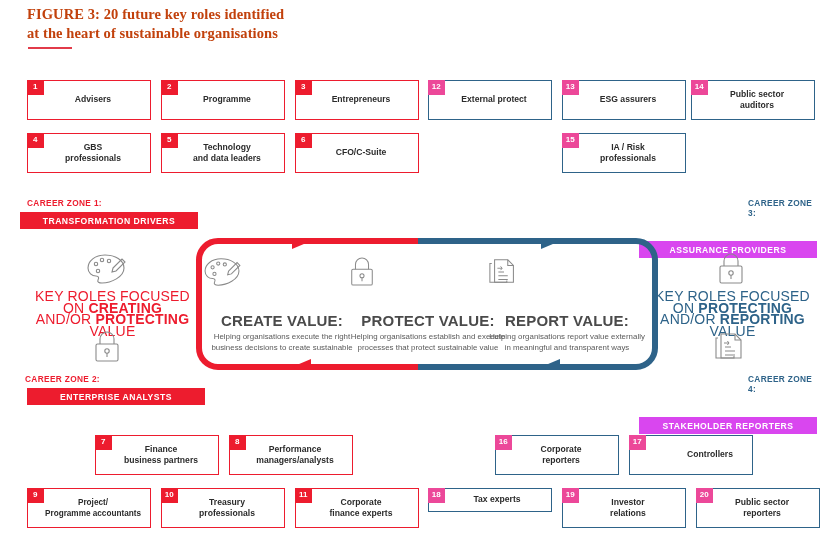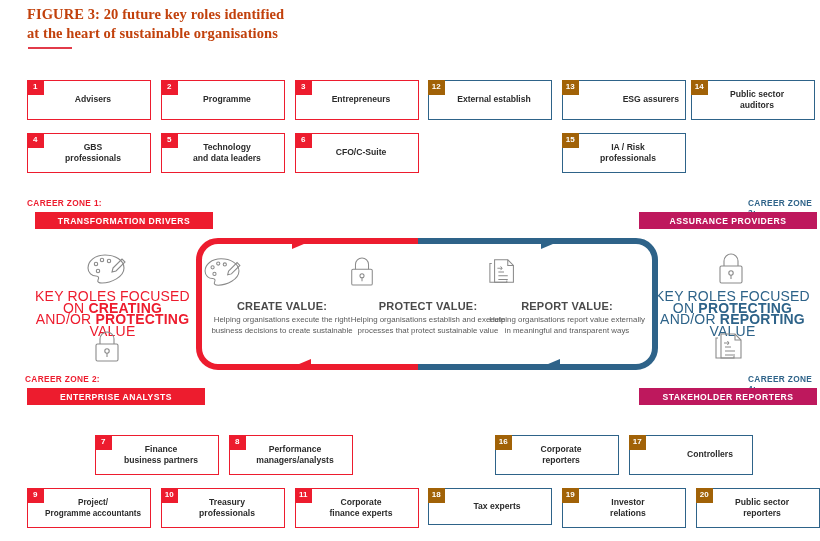--- a/index.html
+++ b/index.html
@@ -29,57 +29,57 @@
     line-height:11.5px;padding:2px 6px 2px 14px;
   }
   .rbox.red{border:1.3px solid #ED1C2E;}
   .rbox.blue{border:1.3px solid #2E6389;}
   .rnum{
     position:absolute;left:-1.3px;top:-1.3px;
     width:17px;height:15px;display:flex;align-items:center;justify-content:center;
     font-size:8px;font-weight:bold;color:#fff;
   }
   .rbox.red .rnum{background:#ED1C2E;}
-  .rbox.blue .rnum{background:#a16207;}
+  .rbox.blue .rnum{background:#ec4899;}
   .rlabel{display:block;width:100%;}
 
   
   .cz-cap{
     position:absolute;font-size:8.3px;font-weight:bold;letter-spacing:.35px;
   }
   .cz-cap.red{color:#ED1C2E;}
   .cz-cap.blue{color:#2E6389;}
   .cz-bar{
     position:absolute;height:17px;
     display:flex;align-items:center;justify-content:center;
     color:#fff;font-size:8.6px;font-weight:bold;letter-spacing:.5px;
   }
   .cz-bar.red{background:#ED1C2E;}
-  .cz-bar.blue{background:#be185d;}
+  .cz-bar.blue{background:#d946ef;margin-top:29px;}
 
   
   .side-txt{
     position:absolute;text-align:center;font-size:14px;
     line-height:11.5px;letter-spacing:.2px;font-weight:normal;
   }
   .side-txt.red{color:#ED1C2E;}
   .side-txt.blue{color:#2E6389;}
   .side-txt b{font-weight:bold;}
 
   
   .loop{position:absolute;left:196px;top:238px;width:462px;height:132px;}
   .loop svg{position:absolute;left:0;top:0;}
 
   .vcol{
     position:absolute;text-align:center;width:160px;
   }
   .vicon{height:40px;display:flex;align-items:flex-end;justify-content:center;}
   .vtitle{
-    font-size:11px;font-weight:bold;color:#4a4a4a;letter-spacing:.2px;
-    margin-top:4px;
+    font-size:15px;font-weight:bold;color:#4a4a4a;letter-spacing:.2px;
+    margin-top:16px;
   }
   .vdesc{
     font-size:7.9px;color:#5a5a5a;line-height:11.2px;margin-top:2px;
     max-height:22px;overflow:hidden;
   }
 
   .icon-sm{display:block;}
 </style>
 </head>
 <body>
@@ -100,23 +100,23 @@
     <span class="rnum">2</span>
     <span class="rlabel">Programme</span>
   </div>
   <div class="rbox red" style="left:295px;top:80px;width:124px;height:40px;">
     <span class="rnum">3</span>
     <span class="rlabel">Entrepreneurs</span>
   </div>
 
   <div class="rbox blue" style="left:428px;top:80px;width:124px;height:40px;">
     <span class="rnum">12</span>
-    <span class="rlabel">External establish</span>
-  </div>
-  <div class="rbox blue" style="left:562px;top:80px;width:124px;height:40px;text-align:right;">
+    <span class="rlabel">External protect</span>
+  </div>
+  <div class="rbox blue" style="left:562px;top:80px;width:124px;height:40px;">
     <span class="rnum">13</span>
     <span class="rlabel">ESG assurers</span>
   </div>
   <div class="rbox blue" style="left:691px;top:80px;width:124px;height:40px;">
     <span class="rnum">14</span>
     <span class="rlabel">Public sector<br>auditors</span>
   </div>
 
   <div class="rbox red" style="left:27px;top:133px;width:124px;height:40px;">
     <span class="rnum">4</span>
@@ -130,21 +130,21 @@
     <span class="rnum">6</span>
     <span class="rlabel">CFO/C-Suite</span>
   </div>
 
   <div class="rbox blue" style="left:562px;top:133px;width:124px;height:40px;">
     <span class="rnum">15</span>
     <span class="rlabel">IA / Risk<br>professionals</span>
   </div>
 
   <div class="cz-cap red" style="left:27px;top:198px;">CAREER ZONE 1:</div>
-  <div class="cz-bar red" style="left:35px;top:212px;width:178px;">
+  <div class="cz-bar red" style="left:20px;top:212px;width:178px;">
     <span>TRANSFORMATION DRIVERS</span>
   </div>
 
   <div class="cz-cap blue" style="left:748px;top:198px;">CAREER ZONE 3:</div>
   <div class="cz-bar blue" style="left:639px;top:212px;width:178px;">
     <span>ASSURANCE PROVIDERS</span>
   </div>
 
   <div style="position:absolute;left:85px;top:252px;">
     <svg class="icon-sm" width="42" height="34" viewBox="0 0 42 34" fill="none" stroke="#8a8a8a" stroke-width="1.1">
@@ -290,21 +290,21 @@
   </div>
   <div class="rbox red" style="left:161px;top:488px;width:124px;height:40px;">
     <span class="rnum">10</span>
     <span class="rlabel">Treasury<br>professionals</span>
   </div>
   <div class="rbox red" style="left:295px;top:488px;width:124px;height:40px;">
     <span class="rnum">11</span>
     <span class="rlabel">Corporate<br>finance experts</span>
   </div>
 
-  <div class="rbox blue" style="left:428px;top:488px;width:124px;height:37px;padding-left:20px;">
+  <div class="rbox blue" style="left:428px;top:488px;width:124px;height:24px;padding-left:20px;">
     <span class="rnum">18</span>
     <span class="rlabel">Tax experts</span>
   </div>
   <div class="rbox blue" style="left:562px;top:488px;width:124px;height:40px;">
     <span class="rnum">19</span>
     <span class="rlabel">Investor<br>relations</span>
   </div>
   <div class="rbox blue" style="left:696px;top:488px;width:124px;height:40px;">
     <span class="rnum">20</span>
     <span class="rlabel">Public sector<br>reporters</span>

